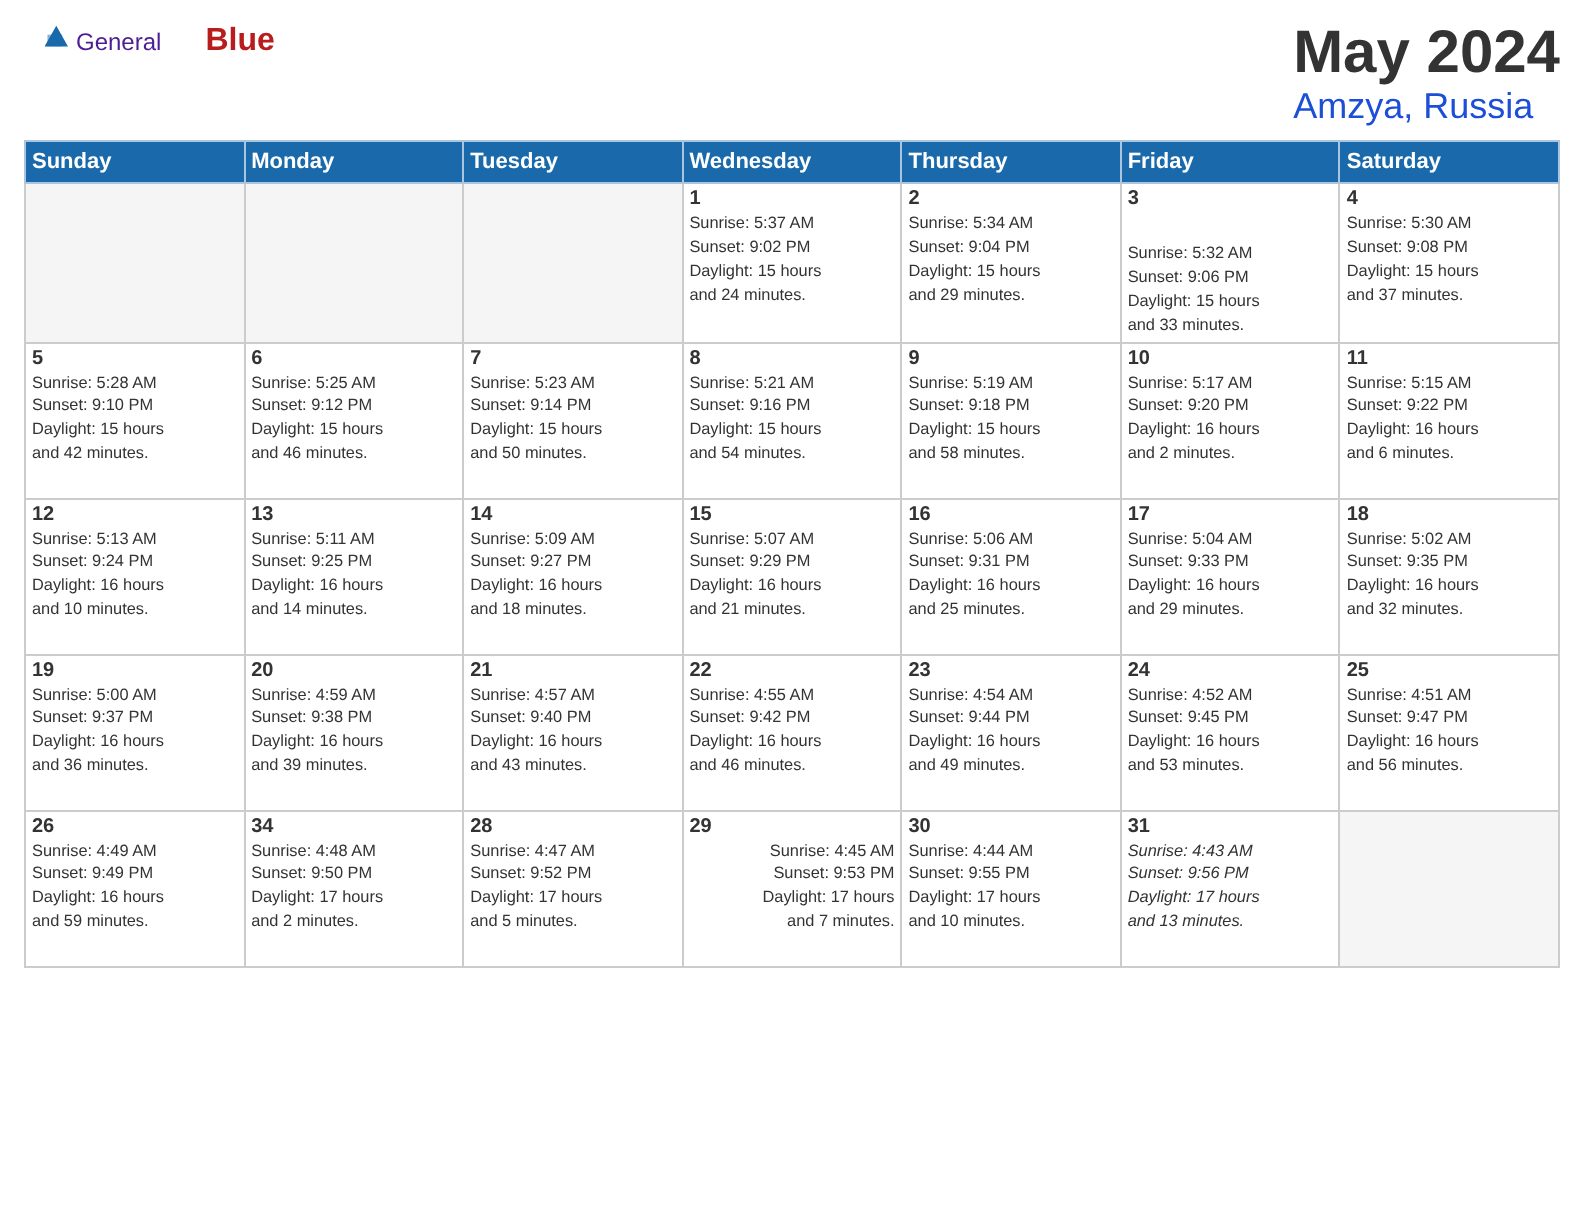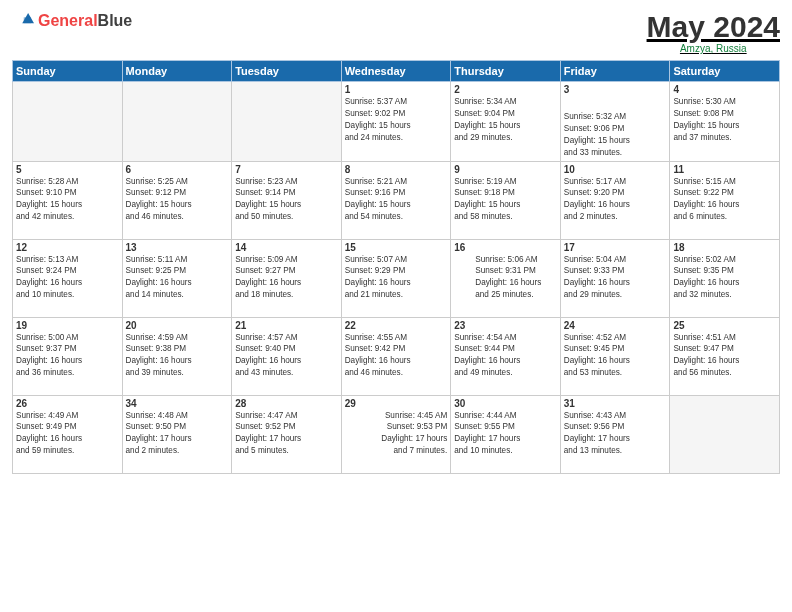--- a/index.html
+++ b/index.html
@@ -20,48 +20,48 @@
       justify-content: space-between;
       align-items: flex-start;
       margin-bottom: 6px;
     }
     .logo {
       display: flex;
       align-items: center;
       gap: 4px;
     }
     .logo-text-general {
-      font-size: 16px;
-      font-weight: bold;
-      color: #ef4444;
+      font-size: 12px;
+      font-weight: normal;
+      color: #4c1d95;
       line-height: 1.1;
     }
     .logo-text-blue {
       font-size: 16px;
       font-weight: bold;
-      color: #404040;
+      color: #b91c1c;
       line-height: 1.1;
+      margin-left: 22px;
     }
     .logo-icon {
       width: 22px;
       height: 22px;
     }
     .title-block {
-      text-align: center;
-      text-decoration: underline;
+      text-align: left;
     }
     .cal-title {
       font-size: 30px;
       font-weight: bold;
       color: #333;
       line-height: 1.1;
     }
     .cal-subtitle {
-      font-size: 10px;
-      color: #15803d;
+      font-size: 18px;
+      color: #1d4ed8;
     }
     table {
       width: 100%;
       border-collapse: collapse;
       table-layout: fixed;
       padding-left: 12px;
     }
     th {
       background-color: #1a6aab;
       color: #fff;
@@ -236,21 +236,21 @@
           </td>
           <td>
             <span class="day-num">15</span>
             <div class="day-info" style="white-space: pre-line;">Sunrise: 5:07 AM
 Sunset: 9:29 PM
 Daylight: 16 hours
 and 21 minutes.</div>
           </td>
           <td>
             <span class="day-num">16</span>
-            <div class="day-info" style="white-space: pre-line; margin-left: 21px;">Sunrise: 5:06 AM
+            <div class="day-info" style="white-space: pre-line;">Sunrise: 5:06 AM
 Sunset: 9:31 PM
 Daylight: 16 hours
 and 25 minutes.</div>
           </td>
           <td>
             <span class="day-num">17</span>
             <div class="day-info" style="white-space: pre-line;">Sunrise: 5:04 AM
 Sunset: 9:33 PM
 Daylight: 16 hours
 and 29 minutes.</div>
@@ -345,21 +345,21 @@
           </td>
           <td>
             <span class="day-num">30</span>
             <div class="day-info" style="white-space: pre-line;">Sunrise: 4:44 AM
 Sunset: 9:55 PM
 Daylight: 17 hours
 and 10 minutes.</div>
           </td>
           <td>
             <span class="day-num">31</span>
-            <div class="day-info" style="white-space: pre-line;">Sunrise: 4:43 AM
+            <div class="day-info" style="white-space: pre-line; font-style: italic;">Sunrise: 4:43 AM
 Sunset: 9:56 PM
 Daylight: 17 hours
 and 13 minutes.</div>
           </td>
           <td class="empty"></td>
         </tr>
       </tbody>
   </table>
 </div>
 

